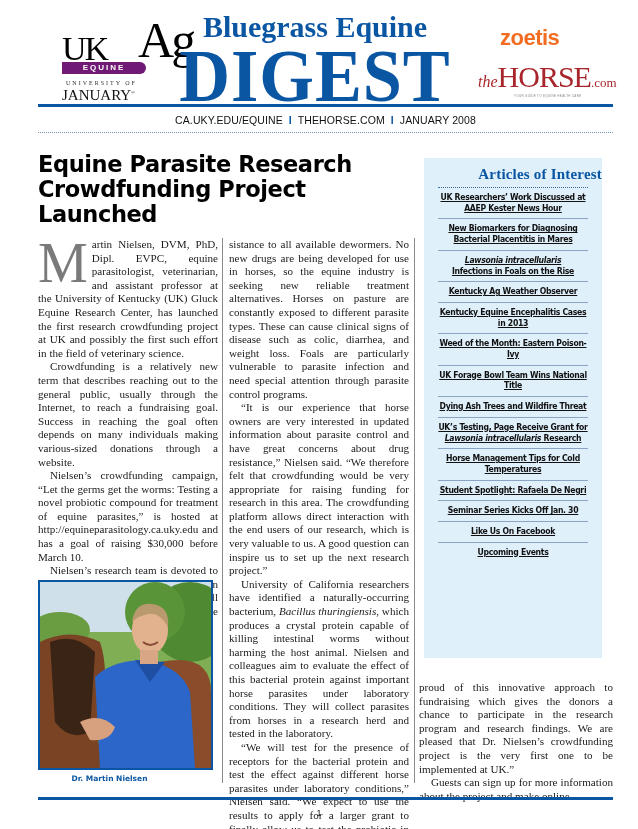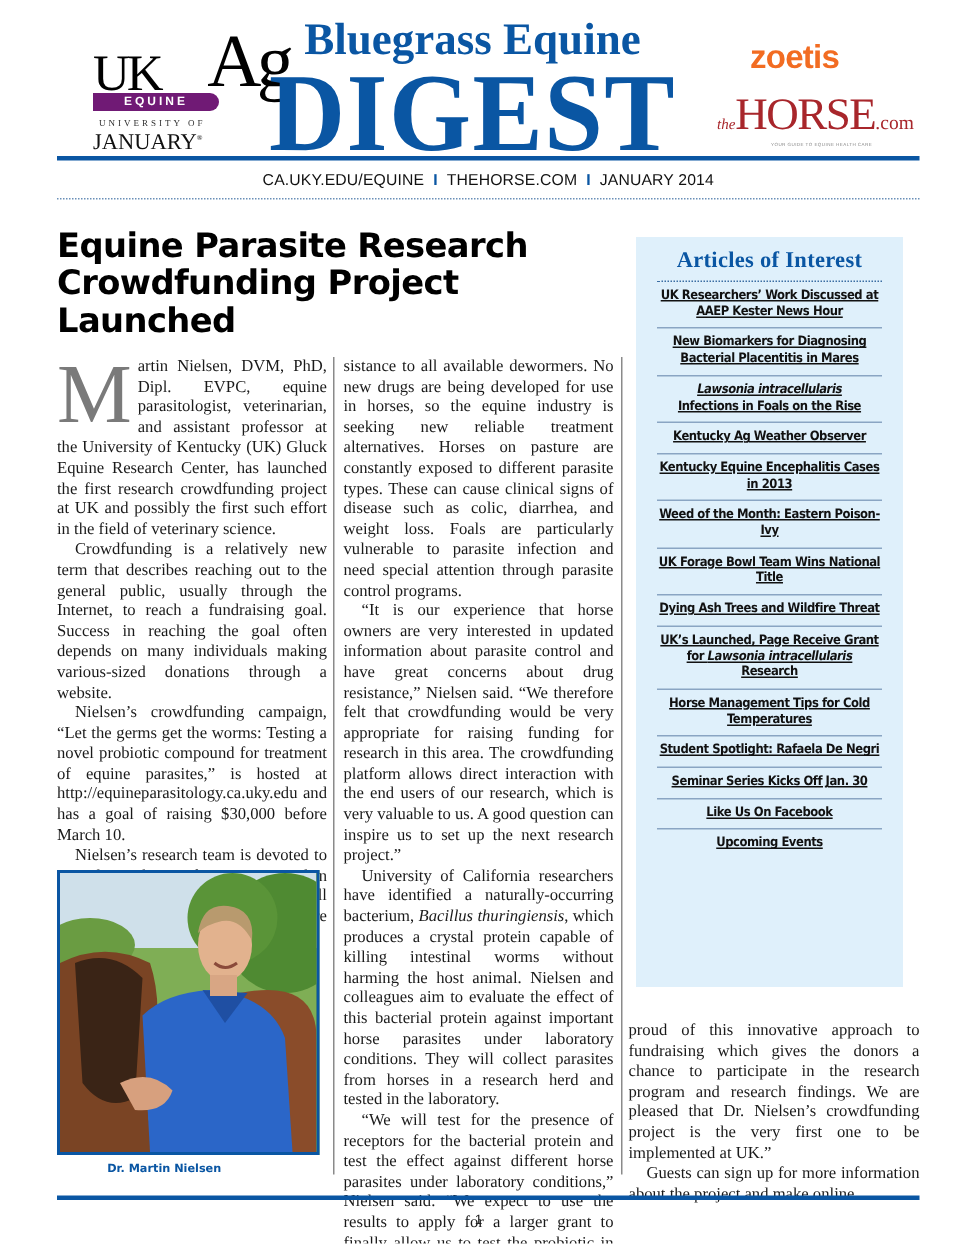--- a/index.html
+++ b/index.html
@@ -20,21 +20,21 @@
   .ukag-ky { font-family: "Liberation Serif", serif; font-size: 15px; color: #111; margin-top: 1px; letter-spacing: 0; }
 
   .title-wrap { position: absolute; left: 165px; top: 10px; width: 300px; text-align: center; color: #0a56a3; }
   .title-top { font-family: "Liberation Serif", serif; font-weight: bold; font-size: 30px; line-height: 34px; letter-spacing: 0px; }
   .title-main { font-family: "Liberation Serif", serif; font-weight: bold; font-size: 74px; line-height: 64px;
                 letter-spacing: 1px; transform: scaleX(0.95); transform-origin: center; }
 
   .sponsor-zoetis { position: absolute; left: 500px; top: 25px; font-family: "Liberation Sans", sans-serif;
                     font-weight: bold; font-size: 22px; color: #f26c22; letter-spacing: -0.5px; }
   .sponsor-horse { position: absolute; left: 478px; top: 60px; font-family: "Liberation Serif", serif; color: #a8262b; white-space: nowrap; }
-  .horse-the { font-style: italic; font-size: 10px; }
+  .horse-the { font-style: italic; font-size: 16px; }
   .horse-main { font-size: 30px; letter-spacing: -1px; }
   .horse-com { font-size: 13px; }
   .horse-tag { position: absolute; left: 36px; top: 34px; font-family: "Liberation Sans", sans-serif; font-size: 3px; color: #888; letter-spacing: 0.3px; white-space: nowrap; }
 
   .rule-top { position: absolute; left: 38px; top: 104px; width: 575px; height: 3px; background: #0a56a3; }
   .dateline { position: absolute; left: 38px; top: 114px; width: 575px; text-align: center;
               font-family: "Liberation Sans", sans-serif; font-size: 10.5px; color: #111; letter-spacing: 0.1px; }
   .dateline .sep { color: #0a56a3; font-weight: bold; margin: 0 6px; }
   .rule-dotted { position: absolute; left: 38px; top: 132px; width: 575px; height: 0; border-top: 1px dotted #6a8fb8; }
 
@@ -58,21 +58,21 @@
 
   
   .photo { position: absolute; left: 38px; top: 580px; width: 175px; height: 190px;
            border: 2px solid #0a56a3; overflow: hidden; background: #6da24a; }
   .photo svg { display: block; }
   .caption { position: absolute; left: 22px; top: 774px; width: 175px; text-align: center;
              font-family: "DejaVu Sans", sans-serif; font-weight: bold; font-size: 7.5px; color: #0a56a3; }
 
   
   .sidebar { position: absolute; left: 424px; top: 158px; width: 178px; height: 500px; background: #dff0fb; }
-  .sidebar-title { text-align: center; font-family: "Liberation Serif", serif; font-weight: bold; font-size: 15px;
+  .sidebar-title { text-align: right; font-family: "Liberation Serif", serif; font-weight: bold; font-size: 15px;
                    color: #0a56a3; margin-top: 8px; letter-spacing: 0.2px; }
   .sidebar-title-rule { margin: 4px 14px 0 14px; border-top: 1px dotted #3c6ea3; }
   .sidebar-list { list-style: none; margin: 0 14px; }
   .sidebar-item { text-align: center; font-family: "DejaVu Sans Condensed", "DejaVu Sans", sans-serif; font-weight: bold;
                   font-size: 8.6px; line-height: 10.7px; color: #111; padding: 4px 0 5px 0;
                   border-bottom: 1px solid #8aa5c3; letter-spacing: -0.3px; text-decoration: underline; }
   .sidebar-item:last-child { border-bottom: none; }
   .sidebar-item em { font-style: italic; }
 
   
@@ -97,21 +97,21 @@
   </div>
 
   <div class="sponsor-zoetis">zoetis</div>
   <div class="sponsor-horse">
     <span class="horse-the">the</span><span class="horse-main">HORSE</span><span class="horse-com">.com</span>
     <div class="horse-tag">YOUR GUIDE TO EQUINE HEALTH CARE</div>
   </div>
 
   <div class="rule-top"></div>
   <div class="dateline">
-    <span>CA.UKY.EDU/EQUINE</span><span class="sep">I</span><span>THEHORSE.COM</span><span class="sep">I</span><span>JANUARY 2014</span>
+    <span>CA.UKY.EDU/EQUINE</span><span class="sep">I</span><span>THEHORSE.COM</span><span class="sep">I</span><span>JANUARY 2008</span>
   </div>
   <div class="rule-dotted"></div>
 </div>
 
 <h1 class="headline">Equine Parasite Research Crowdfunding Project Launched</h1>
 
 <div class="col col1">
   <p class="noindent"><span class="dropcap">M</span><span>artin Nielsen, DVM, PhD, Dipl. EVPC, equine parasitologist, veterinarian, and assistant professor at the University of Kentucky (UK) Gluck Equine Research Center, has launched the first research crowdfunding project at UK and possibly the first such effort in the field of veterinary science.</span></p>
   <p>Crowdfunding is a relatively new term that describes reaching out to the general public, usually through the Internet, to reach a fundraising goal. Success in reaching the goal often depends on many individuals making various-sized donations through a website.</p>
   <p>Nielsen’s crowdfunding campaign, “Let the germs get the worms: Testing a novel probiotic compound for treatment of equine parasites,” is hosted at http://equineparasitology.ca.uky.edu and has a goal of raising $30,000 before March 10.</p>
@@ -156,21 +156,21 @@
   <div class="sidebar-title-rule"></div>
   <ul class="sidebar-list">
     <li class="sidebar-item">UK Researchers’ Work Discussed at AAEP Kester News Hour</li>
     <li class="sidebar-item">New Biomarkers for Diagnosing Bacterial Placentitis in Mares</li>
     <li class="sidebar-item"><em>Lawsonia intracellularis</em><br><span> Infections in Foals on the Rise</span></li>
     <li class="sidebar-item">Kentucky Ag Weather Observer</li>
     <li class="sidebar-item">Kentucky Equine Encephalitis Cases in 2013</li>
     <li class="sidebar-item">Weed of the Month: Eastern Poison-Ivy</li>
     <li class="sidebar-item">UK Forage Bowl Team Wins National Title</li>
     <li class="sidebar-item">Dying Ash Trees and Wildfire Threat</li>
-    <li class="sidebar-item"><span>UK’s Launched, Page Receive Grant for </span><em>Lawsonia intracellularis</em><span> Research</span></li>
+    <li class="sidebar-item"><span>UK’s Testing, Page Receive Grant for </span><em>Lawsonia intracellularis</em><span> Research</span></li>
     <li class="sidebar-item">Horse Management Tips for Cold Temperatures</li>
     <li class="sidebar-item">Student Spotlight: Rafaela De Negri</li>
     <li class="sidebar-item">Seminar Series Kicks Off Jan. 30</li>
     <li class="sidebar-item">Like Us On Facebook</li>
     <li class="sidebar-item">Upcoming Events</li>
   </ul>
 </aside>
 
 <div class="col col3">
   <p class="noindent">proud of this innovative approach to fundraising which gives the donors a chance to participate in the research program and research findings. We are pleased that Dr. Nielsen’s crowdfunding project is the very first one to be implemented at UK.”</p>

